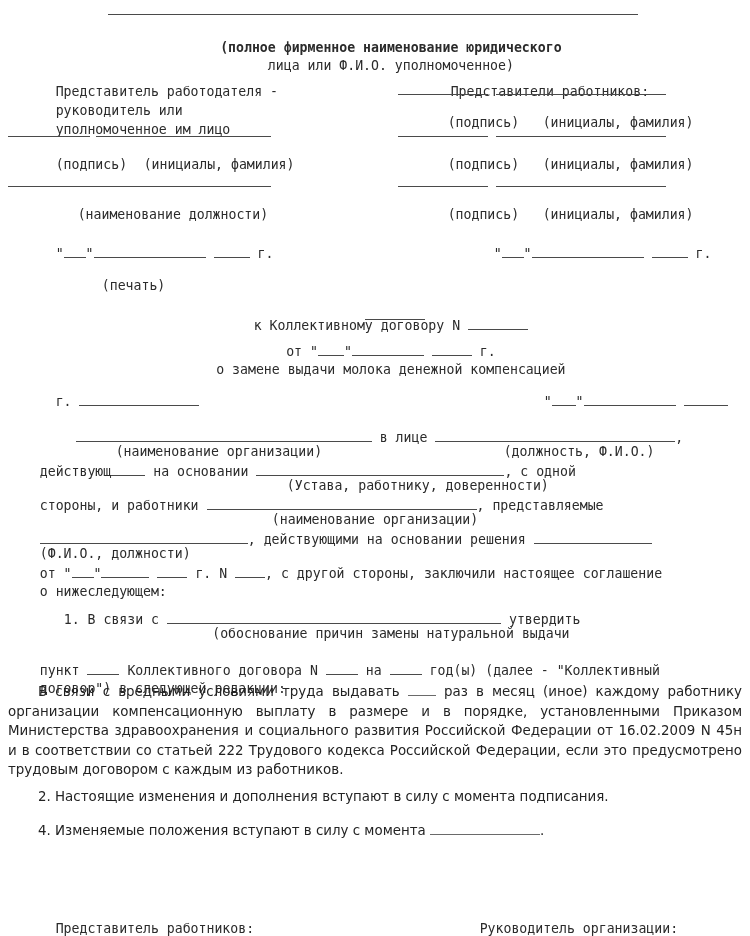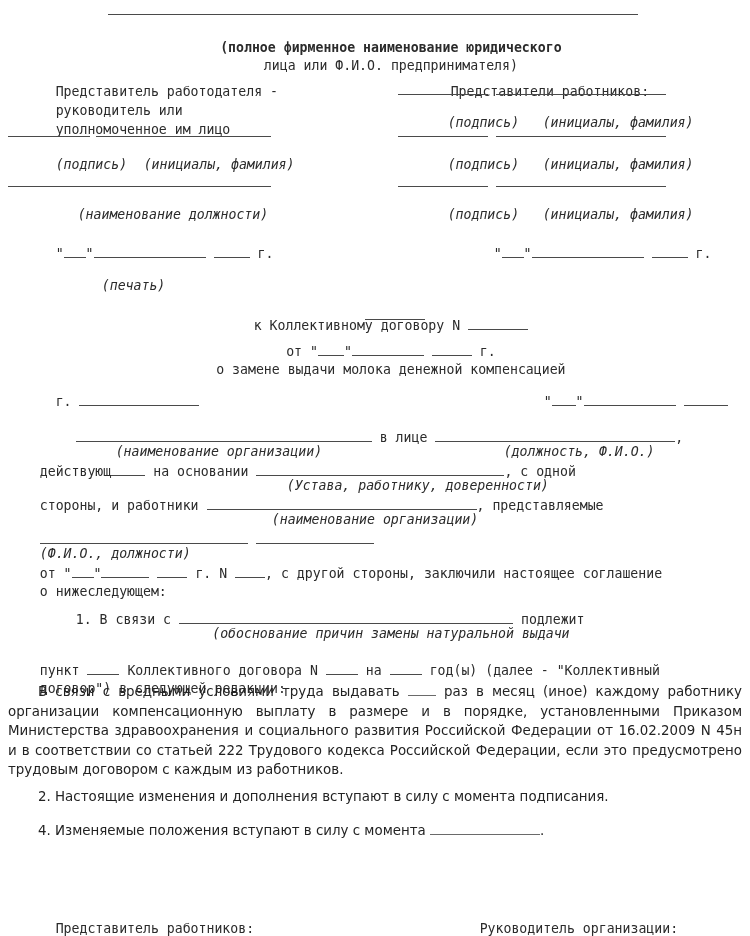--- a/index.html
+++ b/index.html
@@ -69,21 +69,20 @@
   }
 
   .col-l { position: absolute; left: 0; }
   .col-r { position: absolute; }
 
   .caption {
     font-family: "DejaVu Sans Mono", "Liberation Mono", monospace;
     font-size: 13.2px;
     line-height: 17px;
     white-space: pre;
-    font-style: italic;
   }
 
   .center { text-align: center; }
 
   
   .topline {
     position: absolute;
     border-top: 1.4px solid #4a4a4a;
   }
 </style>
@@ -91,21 +90,21 @@
 <body>
 
 <div class="page">
 
   <div class="topline" style="left:108px; top:14px; width:530px;"></div>
 
   <div class="row mono center" style="top:20px;font-weight:bold;">
     <span>(полное фирменное наименование юридического</span>
   </div>
   <div class="row mono center" style="top:38px;">
-    <span>лица или Ф.И.О. предпринимателя)</span>
+    <span>лица или Ф.И.О. уполномоченное)</span>
   </div>
 
   <div class="row" style="top:64px; height:130px;">
 
     <div class="col-l mono" style="top:0px;">
       <span>Представитель работодателя -</span>
     </div>
     <div class="col-l mono" style="top:19px;">
       <span>руководитель или</span>
     </div>
@@ -220,35 +219,35 @@
   </div>
 
   <div class="row mono" style="top:478px;">
     <span>стороны, и работники</span> <span class="rule" style="width:270px;"></span><span>, представляемые</span>
   </div>
   <div class="row caption" style="top:494px; left:240px;">
     <span>(наименование организации)</span>
   </div>
 
   <div class="row mono" style="top:512px;">
-    <span class="rule" style="width:208px;"></span> <span class="rule" style="width:118px;"></span>
+    <span class="rule" style="width:208px;"></span><span>, действующими на основании решения</span> <span class="rule" style="width:118px;"></span>
   </div>
   <div class="row caption" style="top:528px; left:8px;">
     <span>(Ф.И.О., должности)</span>
   </div>
 
   <div class="row mono" style="top:546px;">
     <span>от "</span><span class="rule" style="width:22px;"></span><span>"</span><span class="rule" style="width:48px;"></span> <span class="rule" style="width:30px;"></span> <span>г. N</span> <span class="rule" style="width:30px;"></span><span>, с другой стороны, заключили настоящее соглашение</span>
   </div>
   <div class="row mono" style="top:564px;">
     <span>о нижеследующем:</span>
   </div>
 
   <div class="row mono" style="top:592px;">
-    <span style="margin-left:36px;">1. В связи с</span> <span class="rule" style="width:334px;"></span> <span>подлежит</span>
+    <span style="margin-left:24px;">1. В связи с</span> <span class="rule" style="width:334px;"></span> <span>утвердить</span>
   </div>
   <div class="row caption center" style="top:608px;">
     <span>(обоснование причин замены натуральной выдачи</span>
   </div>
 
   <div class="row mono" style="top:643px;">
     <span>пункт</span> <span class="rule" style="width:32px;"></span> <span>Коллективного договора N</span> <span class="rule" style="width:32px;"></span> <span>на</span> <span class="rule" style="width:32px;"></span> <span>год(ы) (далее - "Коллективный</span>
   </div>
   <div class="row mono" style="top:661px;">
     <span>договор") в следующей редакции:</span>

